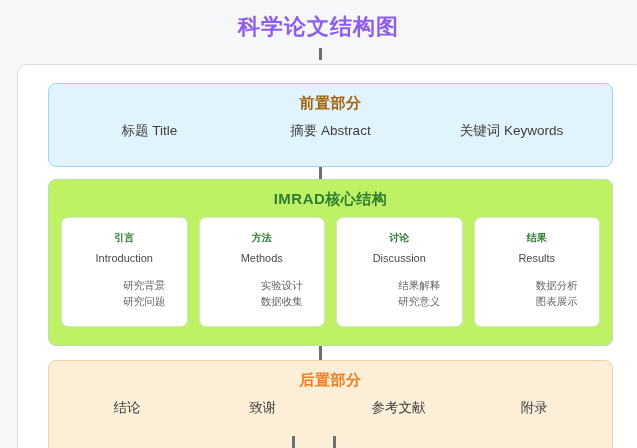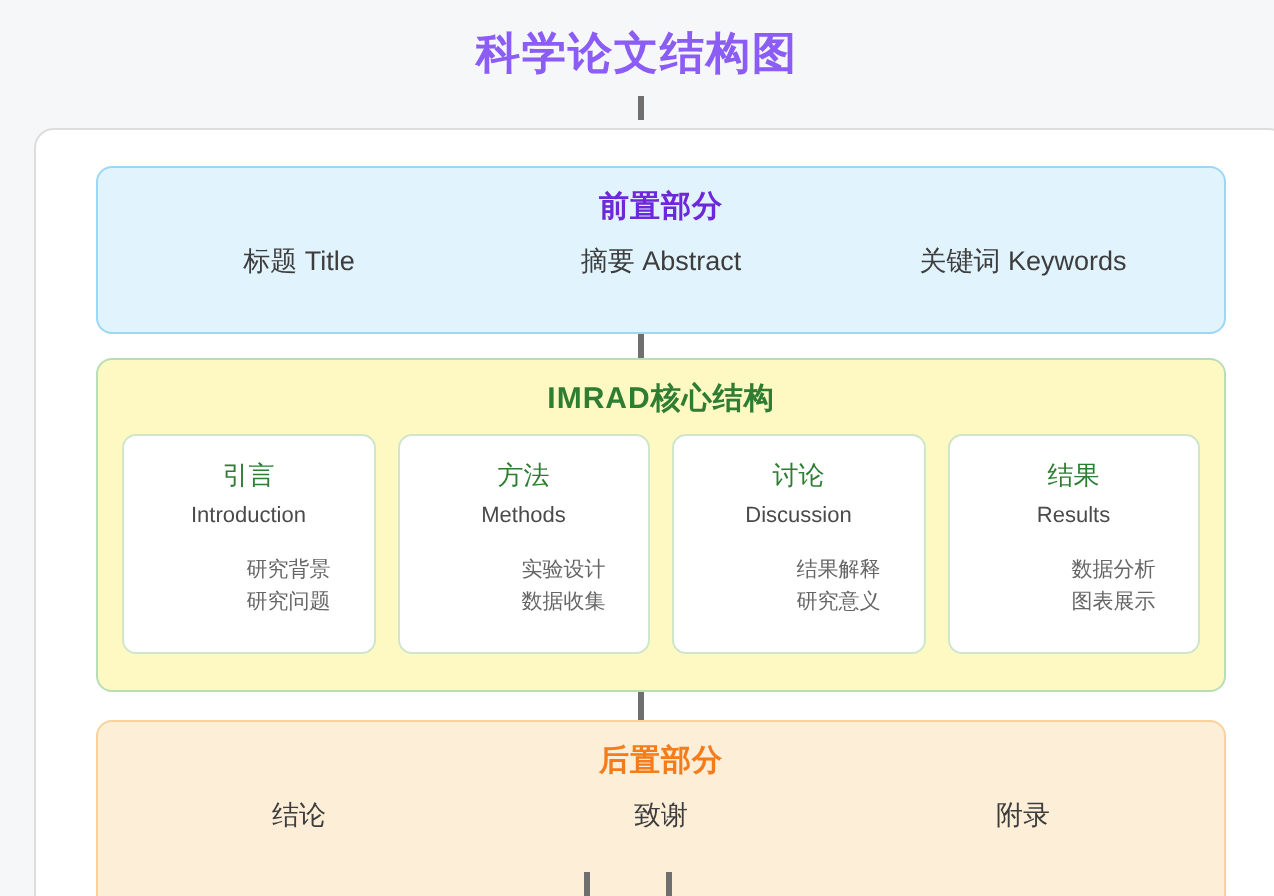--- a/index.html
+++ b/index.html
@@ -77,31 +77,31 @@
     text-align: center;
     flex: 1;
   }
 
   
   .sec-front {
     background: #e1f3fd;
     border: 1px solid #9cd7f5;
     height: 84px;
   }
-  .sec-front .section-title { color: #6d28d9; }
+  .sec-front .section-title { color: #a16207; }
 
   
   .link-front-core {
     height: 12px;
     margin-left: 271px;
   }
 
   
   .sec-core {
-    background: #fef9c3;
+    background: #bef264;
     border: 1px solid #b9ddb4;
     height: 167px;
     padding-bottom: 10px;
   }
   .sec-core .section-title { color: #2e7d32; }
 
   .core-cards {
     display: flex;
     gap: 11px;
     padding: 8px 12px 0 12px;
@@ -111,22 +111,22 @@
     flex: 1;
     background: #ffffff;
     border: 1px solid #cfe6cb;
     border-radius: 7px;
     height: 110px;
     padding-top: 10px;
     text-align: center;
   }
 
   .card-cn {
-    font-size: 13px;
-    font-weight: normal;
+    font-size: 10px;
+    font-weight: bold;
     color: #2e7d32;
     line-height: 19px;
   }
   .card-en {
     font-size: 11px;
     color: #4a4a4a;
     line-height: 20px;
     margin-top: 1px;
   }
   .card-sub {
@@ -234,20 +234,21 @@
     </div>
   </div>
 
   <div class="connector link-core-back"></div>
 
   <div class="section sec-back">
     <div class="section-title">后置部分</div>
     <div class="section-items">
       <div class="section-item">结论</div>
       <div class="section-item">致谢</div>
+      <div class="section-item">参考文献</div>
       <div class="section-item">附录</div>
     </div>
   </div>
 
 </div>
 
 <div class="bottom-links">
   <div class="stub stub-a"></div>
   <div class="stub stub-b"></div>
 </div>

